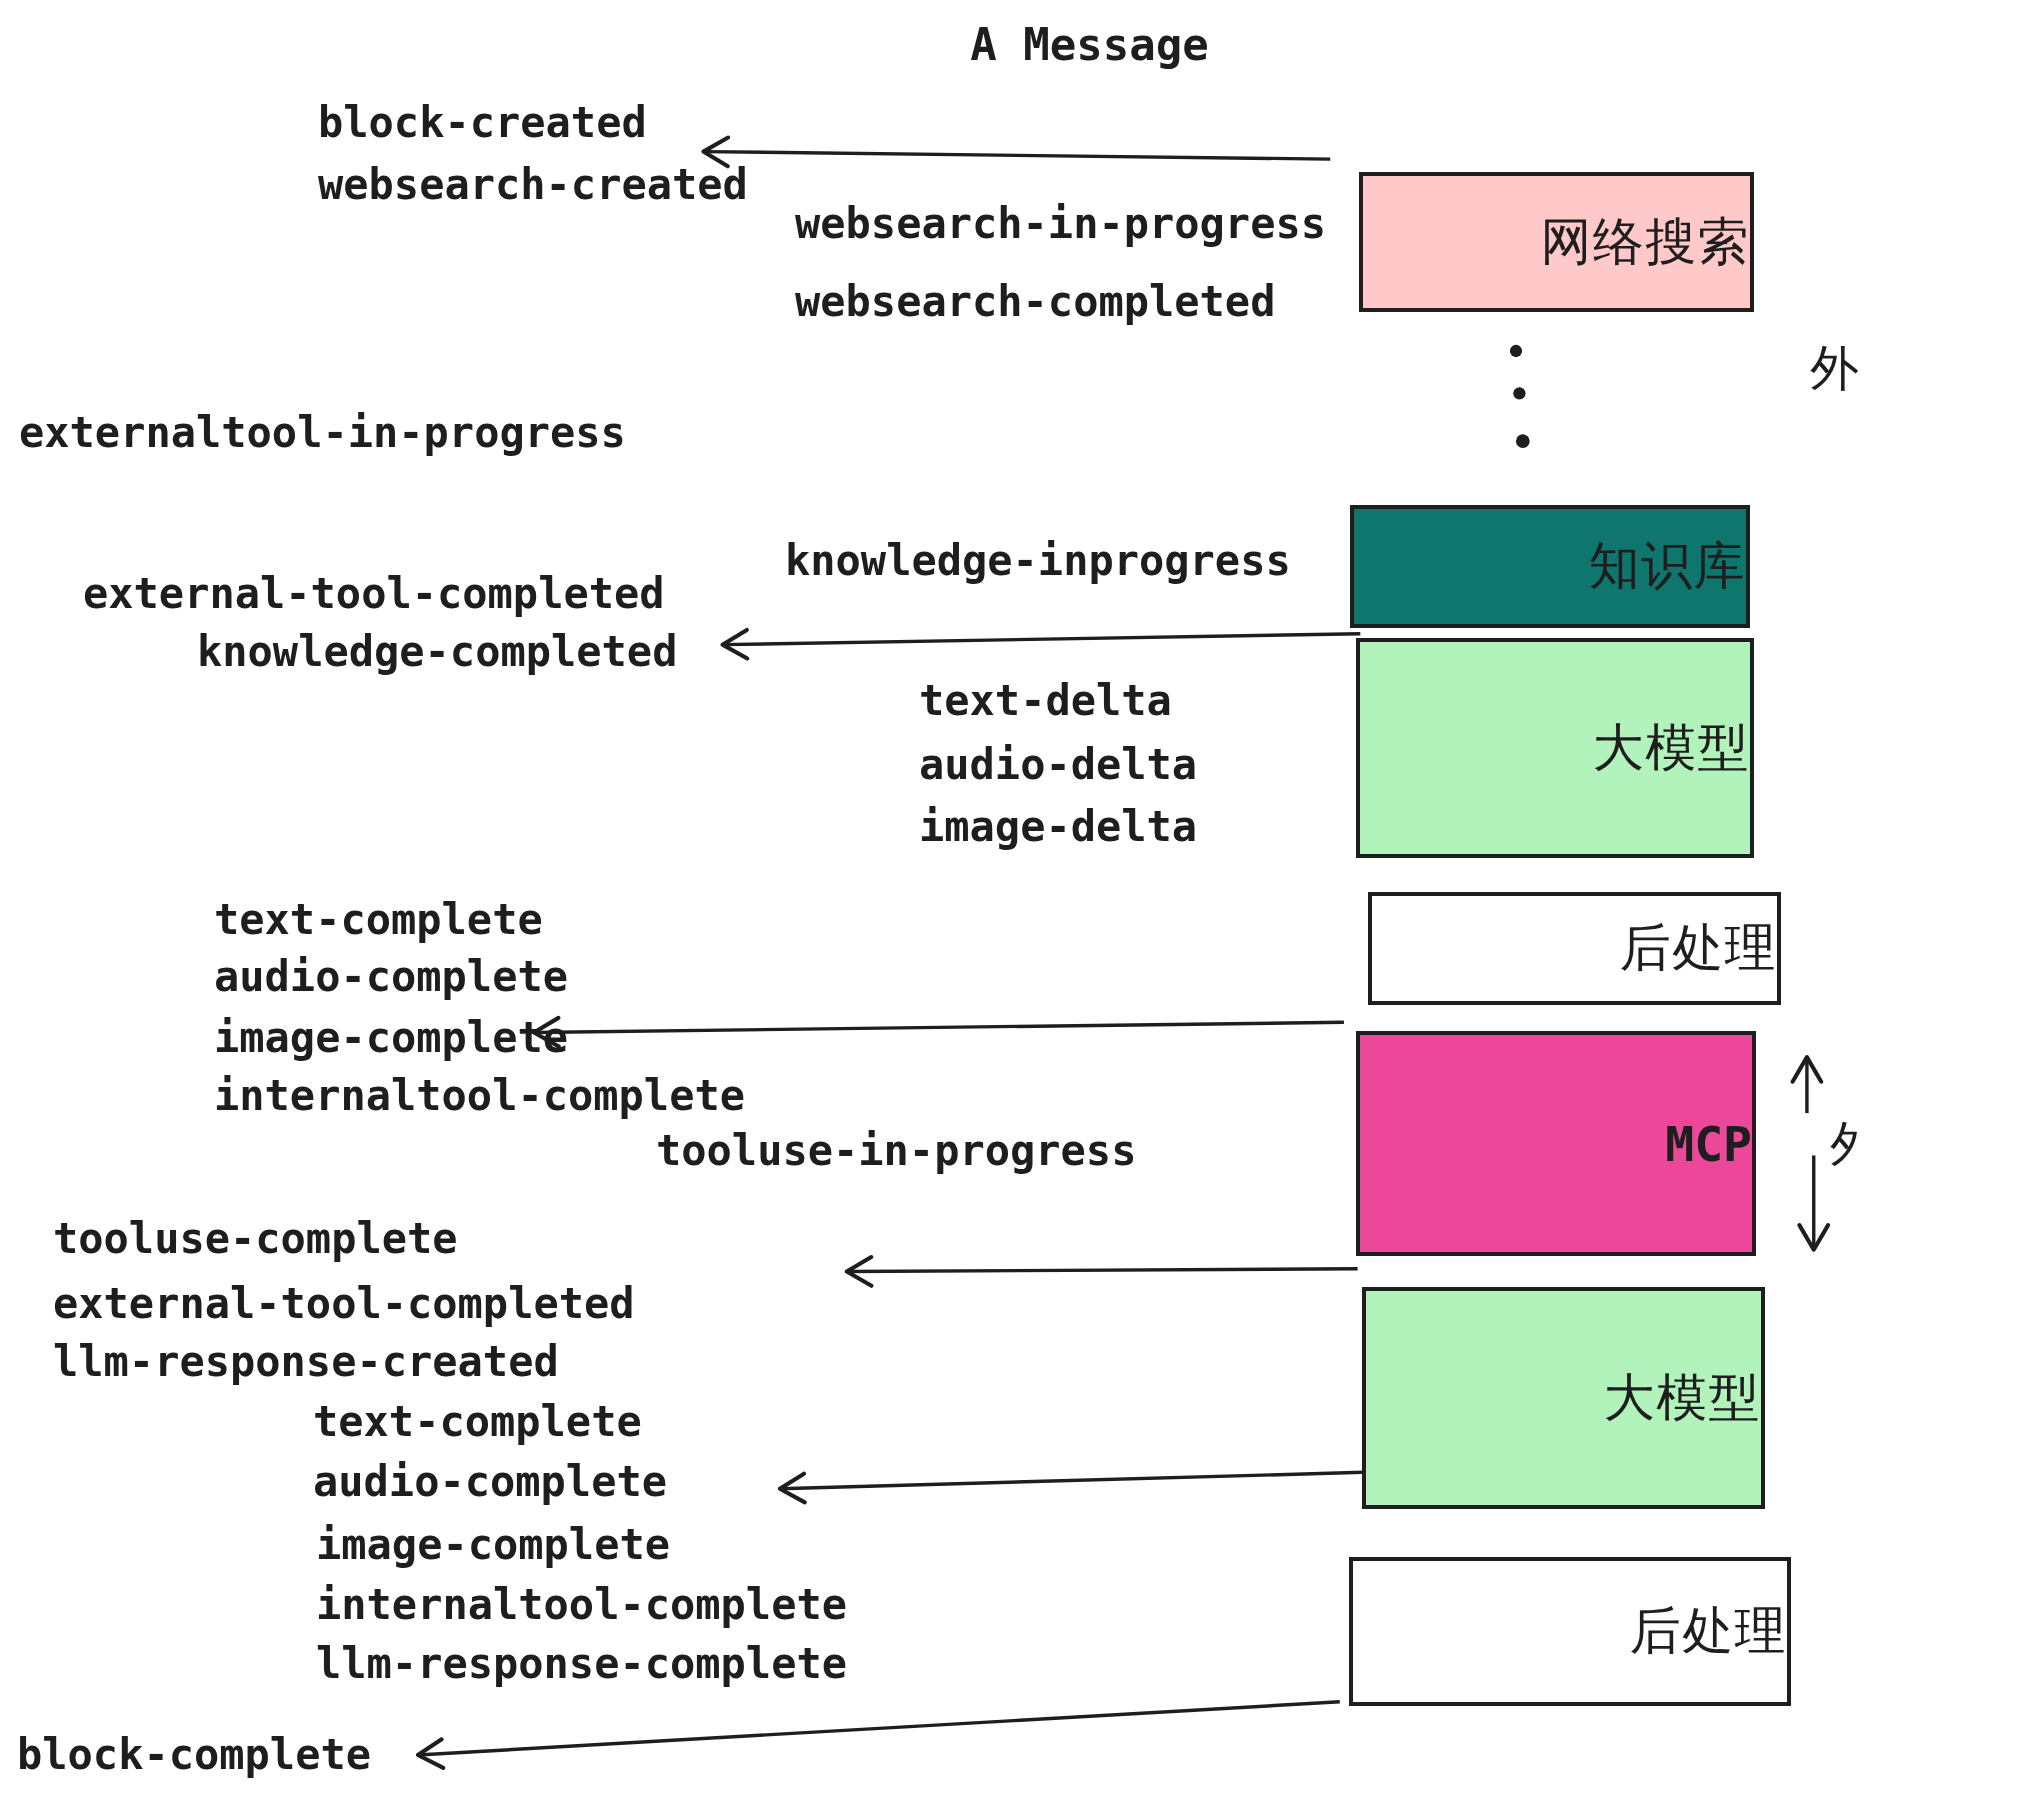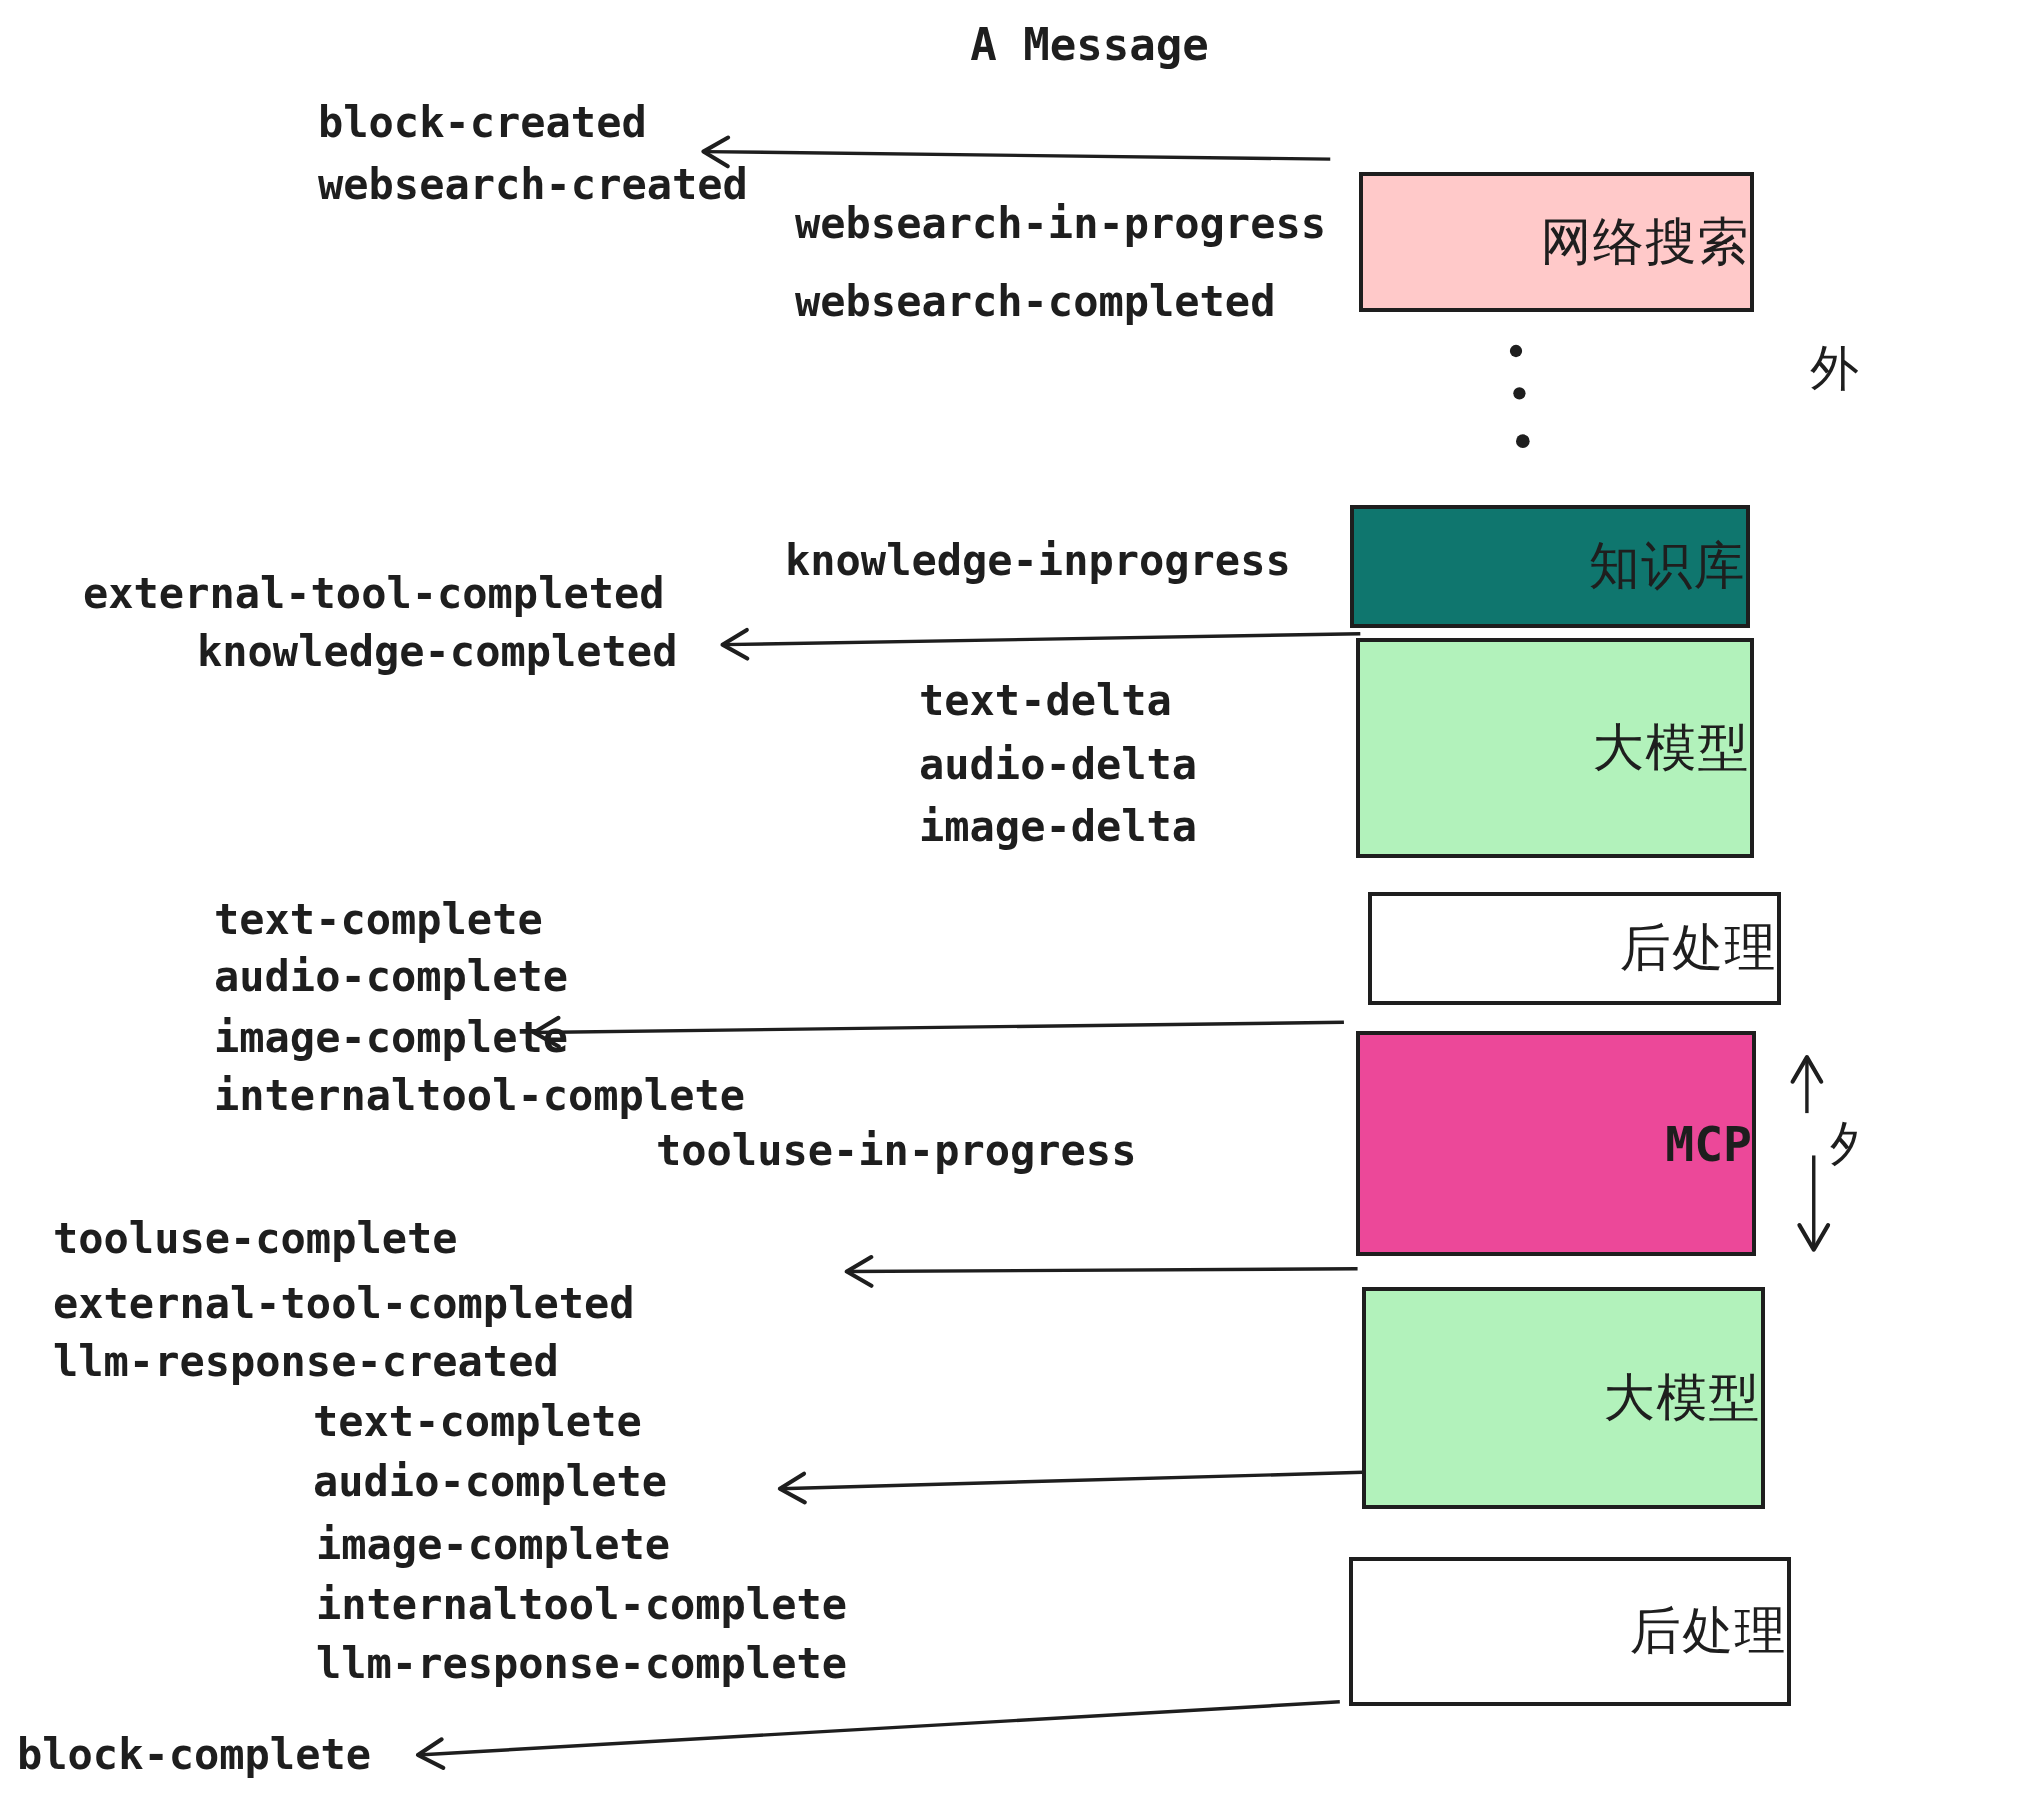--- a/index.html
+++ b/index.html
@@ -55,20 +55,21 @@
 <body>
 
 <div class="canvas">
 
   <div class="title" style="left:936px;top:19px;width:307px;">A Message</div>
 
   <div class="evt" style="left:318px;top:102px;">block-created</div>
   <div class="evt" style="left:318px;top:164px;">websearch-created</div>
   <div class="evt" style="left:795px;top:203px;">websearch-in-progress</div>
   <div class="evt" style="left:795px;top:281px;">websearch-completed</div>
+  <div class="evt" style="left:19px;top:412px;">externaltool-in-progress</div>
   <div class="evt" style="left:785px;top:540px;">knowledge-inprogress</div>
   <div class="evt" style="left:83px;top:573px;">external-tool-completed</div>
   <div class="evt" style="left:197px;top:631px;">knowledge-completed</div>
   <div class="evt" style="left:919px;top:680px;">text-delta</div>
   <div class="evt" style="left:919px;top:744px;">audio-delta</div>
   <div class="evt" style="left:919px;top:806px;">image-delta</div>
   <div class="evt" style="left:214px;top:899px;">text-complete</div>
   <div class="evt" style="left:214px;top:956px;">audio-complete</div>
   <div class="evt" style="left:214px;top:1017px;">image-complete</div>
   <div class="evt" style="left:214px;top:1075px;">internaltool-complete</div>

